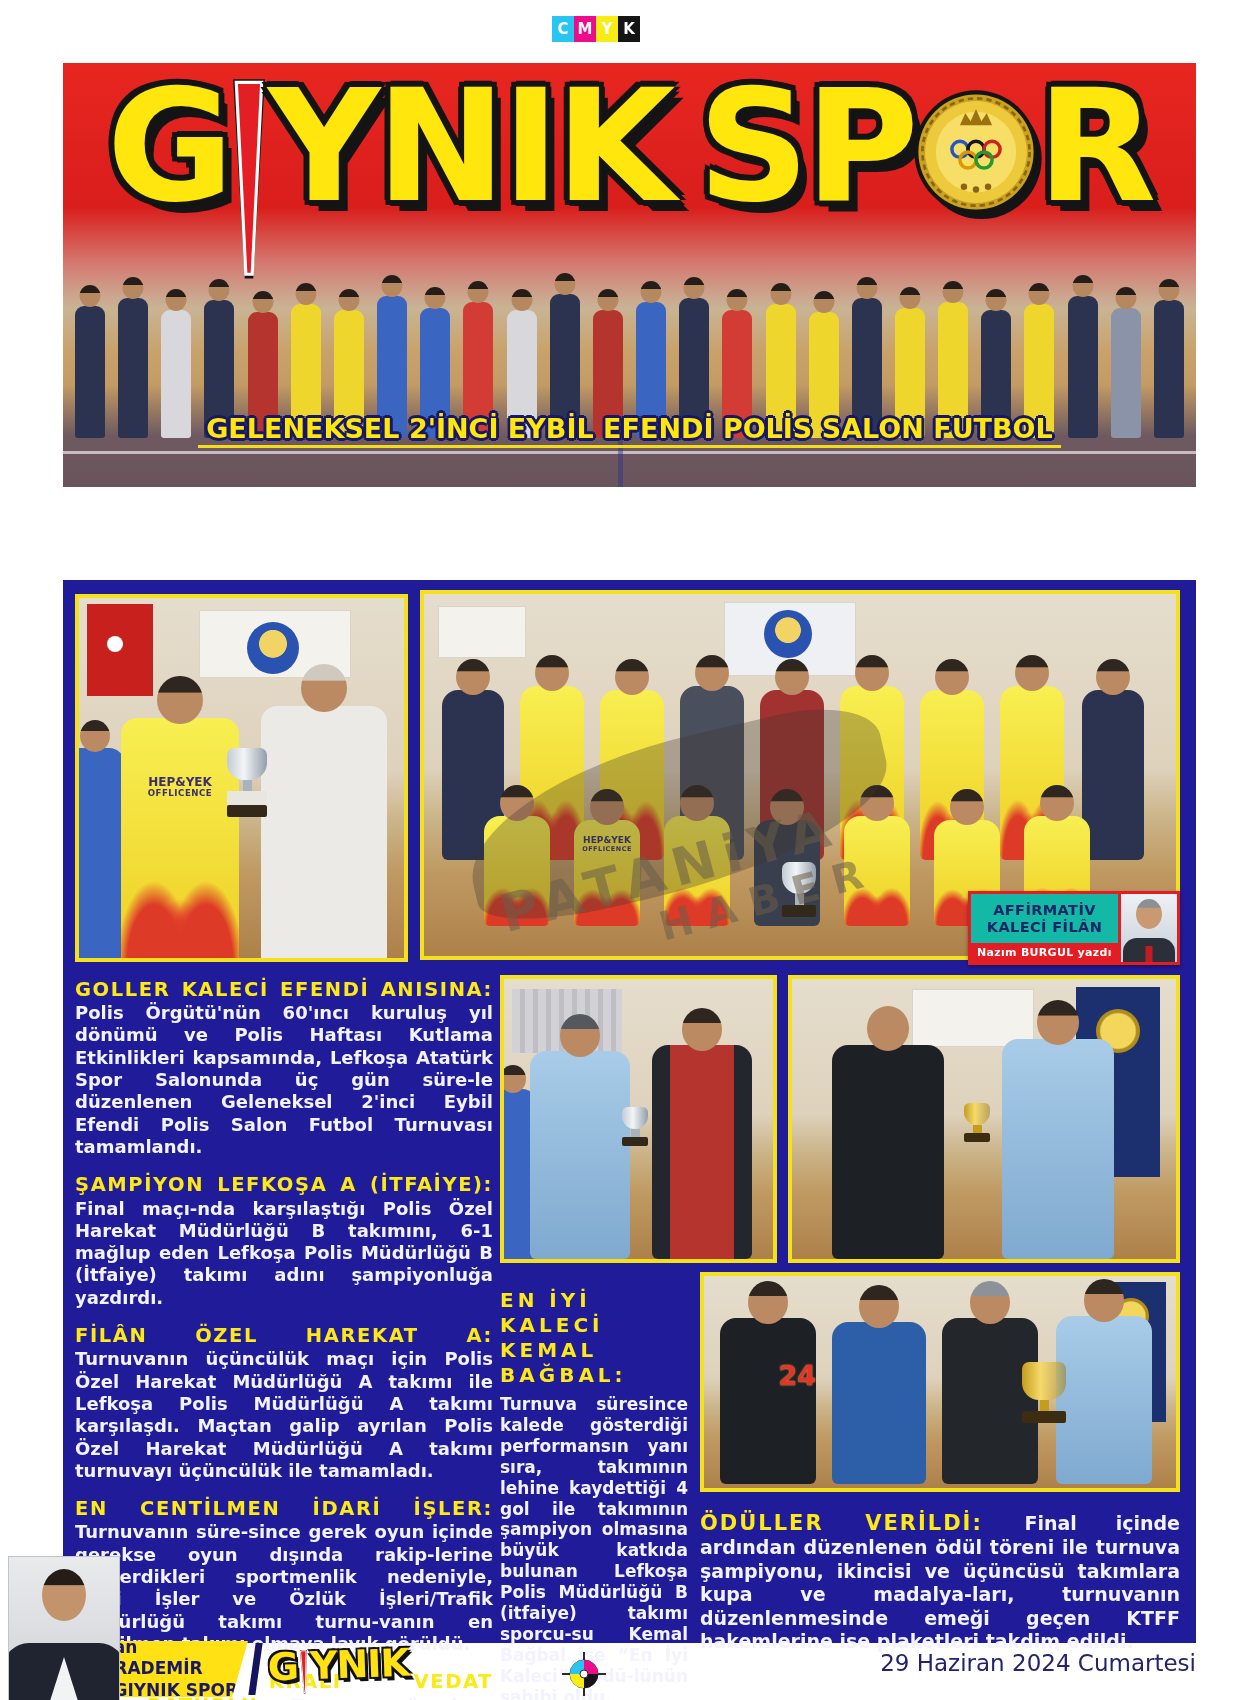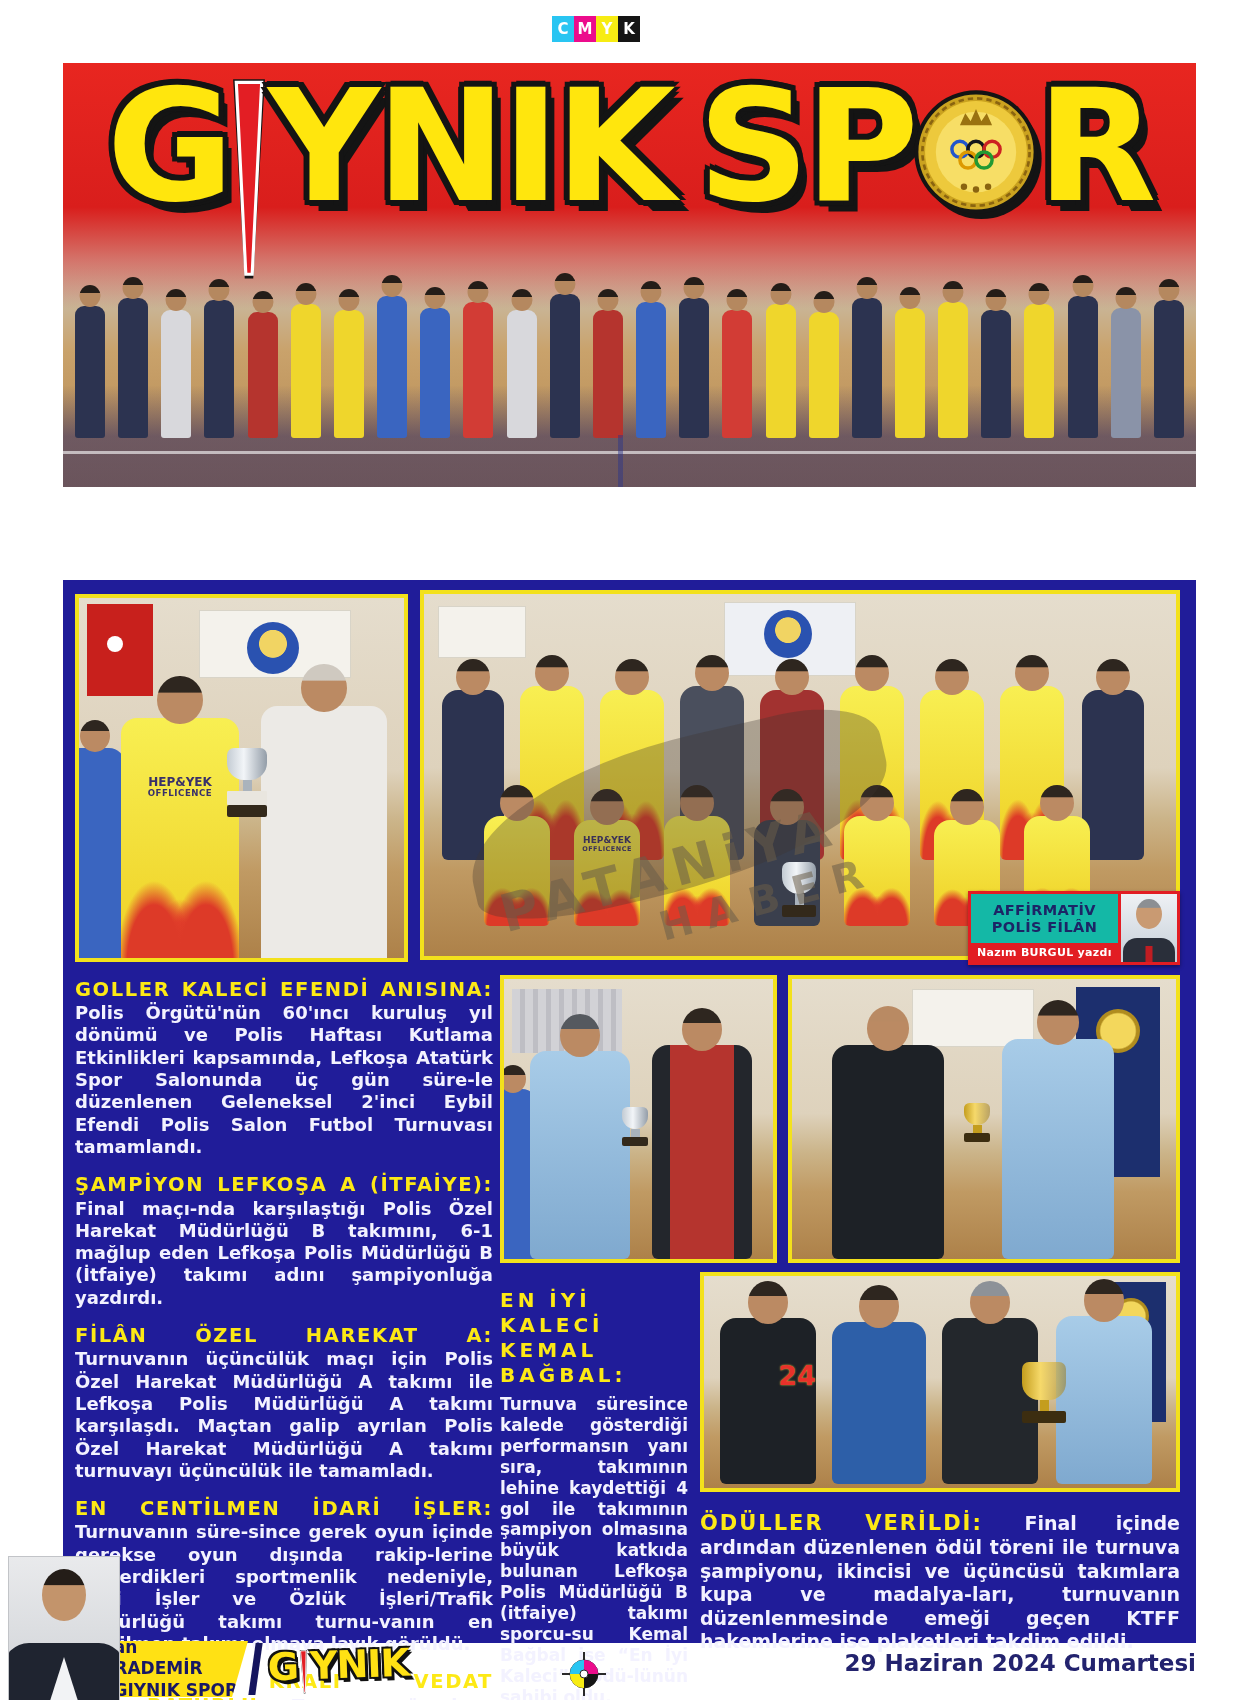--- a/index.html
+++ b/index.html
@@ -141,21 +141,21 @@
      box-sizing:border-box;}
   .footer-band span{font-size:17px;font-weight:700;color:#181864;line-height:1.25;}
   .footer-divider{position:absolute;left:252px;top:1643px;width:7px;height:52px;background:#15155e;
      transform:skewX(-8deg);z-index:7;}
   .footer-logo{position:absolute;left:268px;top:1646px;display:flex;align-items:flex-start;
      transform:rotate(-2deg);z-index:7;}
   .footer-logo .seg{font-size:38px;line-height:1;font-weight:700;letter-spacing:-1px;color:#ffe114;
      text-shadow:-2px -2px 0 #111,2px -2px 0 #111,-2px 2px 0 #111,2px 2px 0 #111,3px 4px 0 #111;}
   .footer-logo svg{margin:2px -1px 0 -1px;}
   .reg-mark{position:absolute;left:562px;top:1652px;z-index:7;}
-  .page-date{position:absolute;right:63px;top:1650px;font-size:23px;font-weight:700;color:#23236e;z-index:7;}
+  .page-date{position:absolute;right:63px;top:1650px;font-size:23px;font-weight:400;color:#23236e;z-index:7;}
 
   .flag{position:absolute;background:#c8201c;}
   .flag::after{content:"";position:absolute;left:30%;top:35%;width:16px;height:16px;border-radius:50%;
      background:#fff;}
   .whiteboard{position:absolute;background:#f4f2ec;border:1px solid #d8d4c8;}
   .radiator{position:absolute;background:repeating-linear-gradient(90deg,#d2d2d6 0 8px,#bebec4 8px 13px);}
 </style>
 </head>
 <body>
 
@@ -221,20 +221,23 @@
         <circle cx="62" cy="48" r="6" fill="none" stroke="#cc2222" stroke-width="2.6"></circle>
         <circle cx="44" cy="56" r="6" fill="none" stroke="#dd9900" stroke-width="2.6"></circle>
         <circle cx="56" cy="56" r="6" fill="none" stroke="#229933" stroke-width="2.6"></circle>
         <circle cx="41" cy="76" r="2.4" fill="#8a6410"></circle>
         <circle cx="50" cy="78" r="2.4" fill="#8a6410"></circle>
         <circle cx="59" cy="76" r="2.4" fill="#8a6410"></circle>
       </svg>
       <span class="seg">R</span>
     </div>
 
+    <div class="subhead sh1">
+      <span>GELENEKSEL 2'İNCİ EYBİL EFENDİ POLİS SALON FUTBOL</span>
+    </div>
   </div>
 
 
   <div class="body-block">
 
     <div class="photo" style="left:12px;top:14px;width:325px;height:360px;">
       <div class="flag" style="left:8px;top:6px;width:66px;height:92px;"></div>
       <div class="whiteboard" style="left:120px;top:12px;width:150px;height:66px;"></div>
       <div class="emblem" style="left:168px;top:24px;width:52px;height:52px;"></div>
       <div class="fig" style="left:-14px;top:150px;width:60px;height:220px;background:#3a65c0;--hw:30px;"></div>
@@ -290,21 +293,21 @@
     <div class="swoosh"></div>
     <div class="watermark">
       <div class="w1">PATANiYA</div>
       <div class="w2">HABER</div>
     </div>
 
     <div class="col-box">
       <div class="txt">
         <div class="panel">
           <b>AFFİRMATİV</b>
-          <b>POLİS FİLÂN</b>
+          <b>KALECİ FİLÂN</b>
         </div>
         <div class="byline">Nazım BURGUL yazdı</div>
       </div>
       <div class="headshot">
         <span class="hd"></span>
           <span class="suit"></span>
           <span class="tie"></span>
       </div>
     </div>
 

